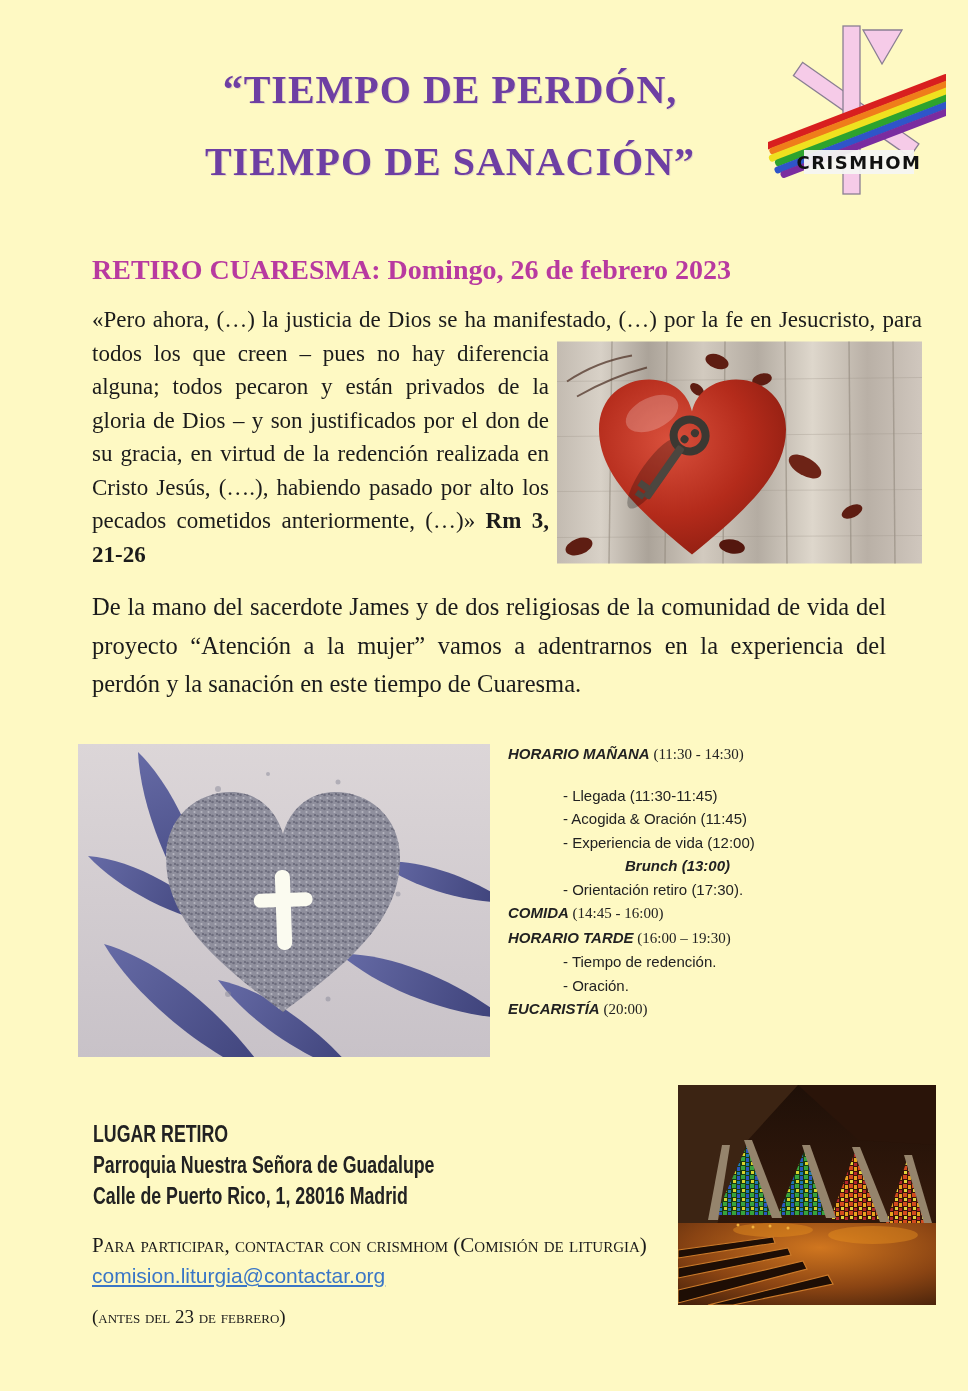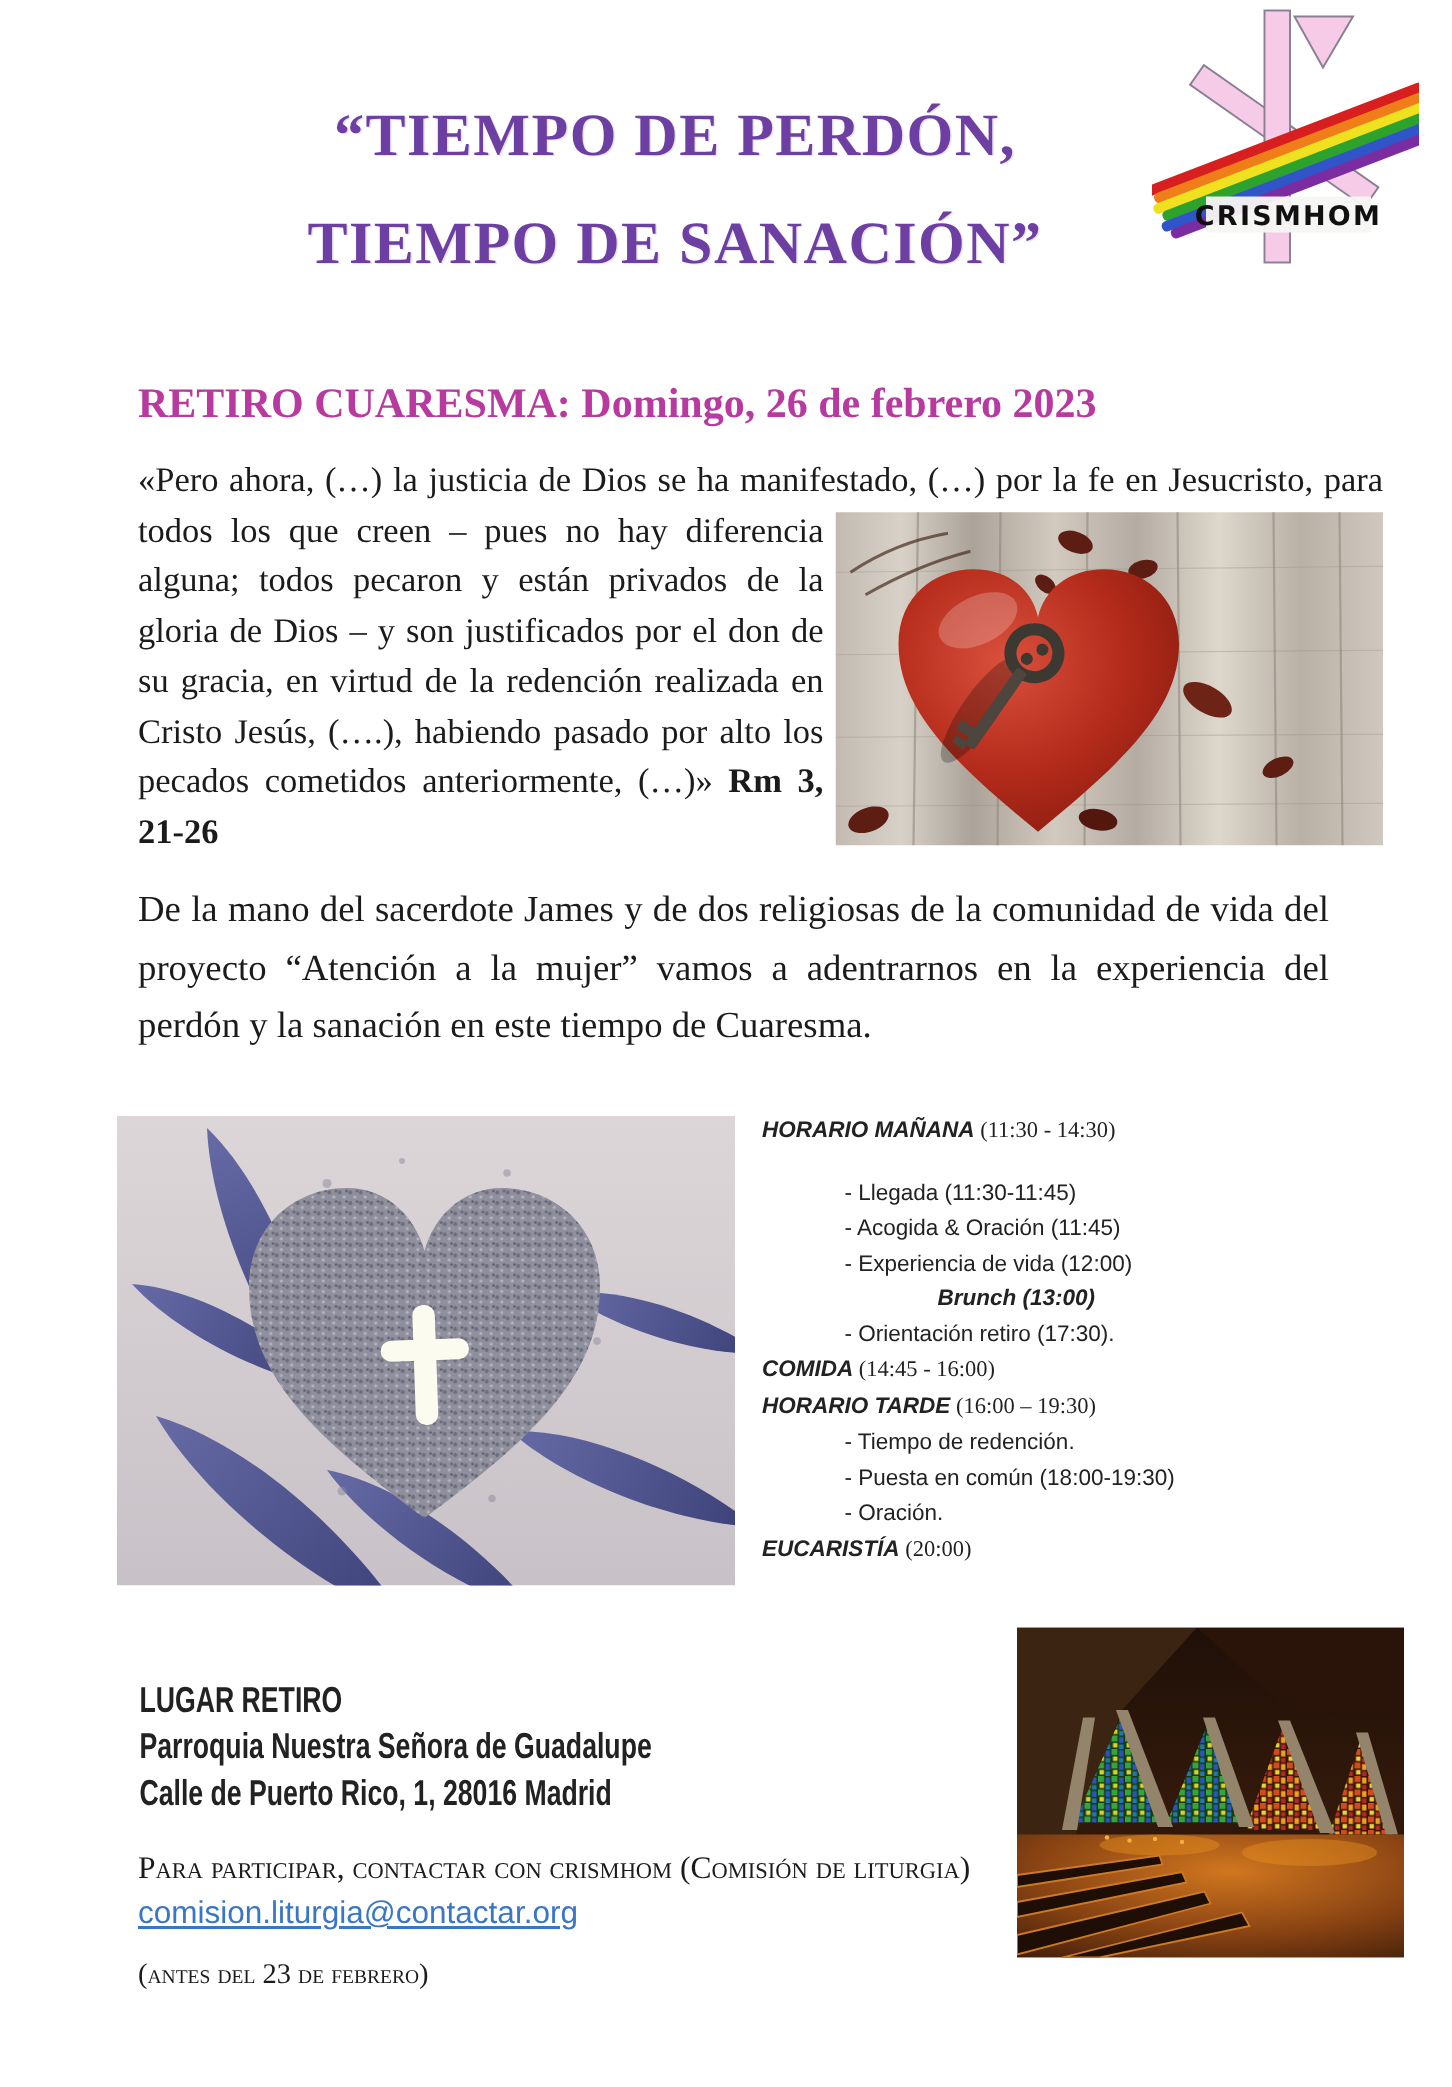--- a/index.html
+++ b/index.html
@@ -2,32 +2,32 @@
 <html style="--title_purple: #6e3fa3; --heading_magenta: #b83aa0; --link_blue: #3a76c6;"><head>
 <meta charset="utf-8">
 <style>
   :root{
     --title_purple:#6e3fa3;
     --heading_magenta:#b83aa0;
     --link_blue:#3a76c6;
   }
   html,body{margin:0;padding:0;background:#888;}
   .page{
-    position:relative;width:968px;height:1391px;background:#ffffff;
+    position:relative;width:968px;height:1391px;background:#fef9c3;
     font-family:"Liberation Serif",serif;color:#1b1b1b;overflow:hidden;
     margin:0 auto;
   }
   
   .title-block{
     position:absolute;left:88px;top:54px;width:724px;text-align:center;
     font-family:"Liberation Serif",serif;font-weight:bold;
     font-size:40px;line-height:72px;color:var(--title_purple);
     letter-spacing:1px;text-shadow:1px 1px 0 rgba(110,63,163,0.15);
   }
-  .logo-box{position:absolute;left:768px;top:5px;width:178px;height:176px;}
+  .logo-box{position:absolute;left:768px;top:24px;width:178px;height:176px;}
   
   .main-heading{
     position:absolute;left:92px;top:250px;width:840px;margin:0;
     font-family:"Liberation Serif",serif;font-weight:bold;
     font-size:28px;line-height:40px;color:var(--heading_magenta);
   }
   
   .quote{
     position:absolute;left:92px;top:303px;width:830px;margin:0;
     font-size:23px;line-height:33.5px;text-align:justify;
@@ -241,21 +241,20 @@
       <div class="sched-header"><span class="sh-title">HORARIO MAÑANA</span><span class="sh-time"> (11:30 - 14:30)</span></div>
       <div class="sched-spacer"></div>
       <div class="sched-item">- Llegada (11:30-11:45)</div>
       <div class="sched-item">- Acogida &amp; Oración (11:45)</div>
       <div class="sched-item">- Experiencia de vida (12:00)</div>
       <div class="sched-brunch">Brunch (13:00)</div>
       <div class="sched-item">- Orientación retiro (17:30).</div>
       <div class="sched-header"><span class="sh-title">COMIDA</span><span class="sh-time"> (14:45 - 16:00)</span></div>
       <div class="sched-header"><span class="sh-title">HORARIO TARDE</span><span class="sh-time"> (16:00 – 19:30)</span></div>
       <div class="sched-item">- Tiempo de redención.</div>
-      <div class="sched-item">- Puesta en común (18:00-19:30)</div>
       <div class="sched-item">- Oración.</div>
       <div class="sched-header"><span class="sh-title">EUCARISTÍA</span><span class="sh-time"> (20:00)</span></div>
     </div>
 
   <div class="venue">
     <div>LUGAR RETIRO</div>
     <div>Parroquia Nuestra Señora de Guadalupe</div>
     <div>Calle de Puerto Rico, 1, 28016 Madrid</div>
   </div>
 

